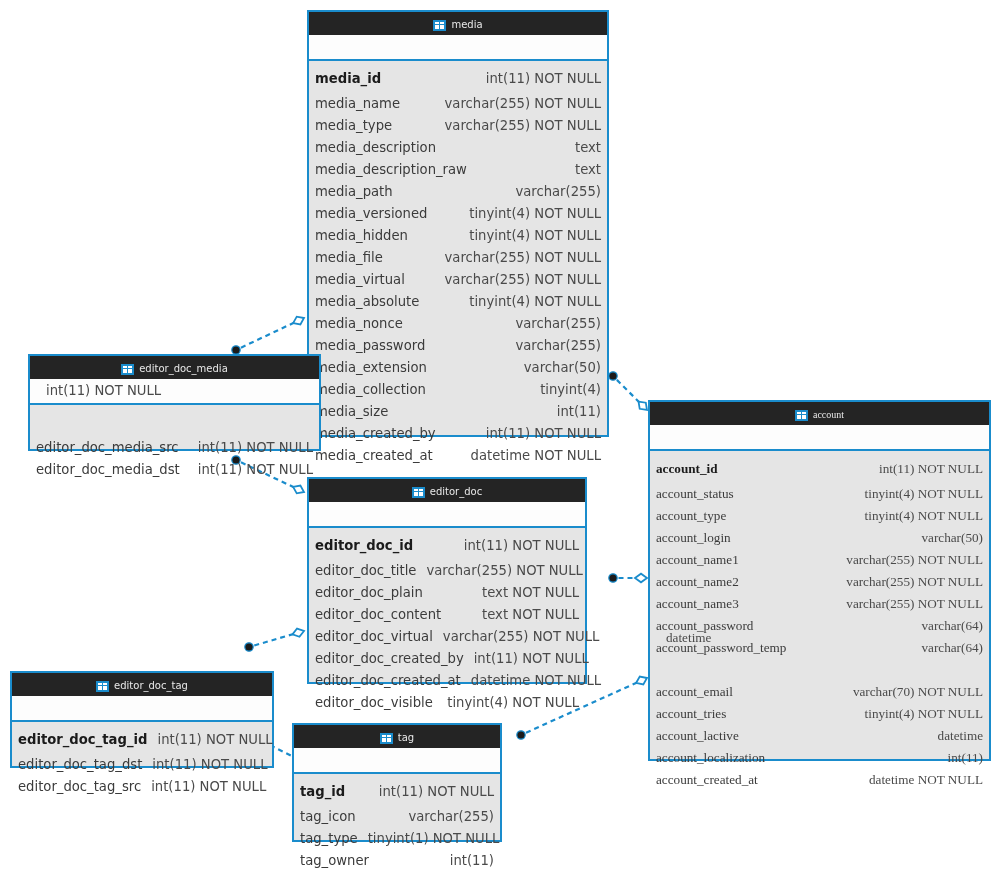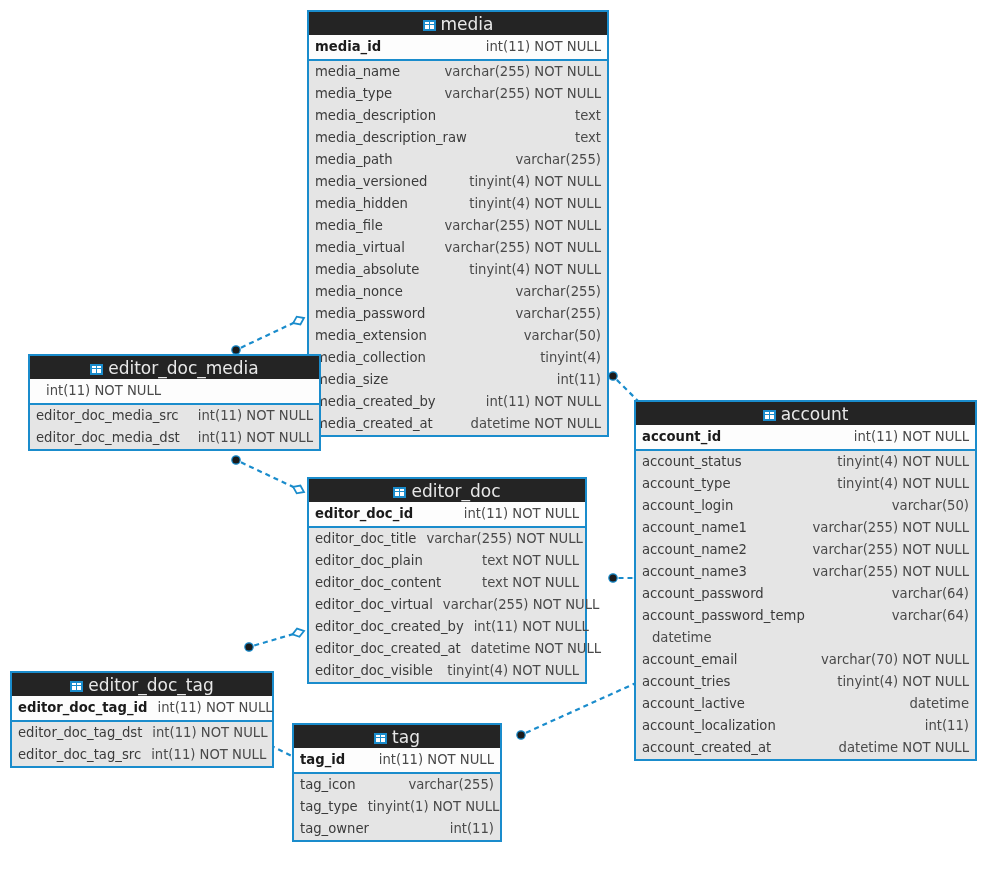--- a/index.html
+++ b/index.html
@@ -33,21 +33,21 @@
   .entity {
     position: absolute;
     box-sizing: border-box;
     border: 2px solid #1a8ccc;
     background: #ffffff;
     box-shadow: 0 0 0 0 rgba(0,0,0,0);
   }
   .entity-header {
     background: #242424;
     color: #e8e8e8;
-    font-size: 17px;
+    font-size: 10px;
     line-height: 23px;
     height: 23px;
     text-align: center;
     white-space: nowrap;
     overflow: hidden;
     position: relative;
   }
   .entity-header .hdr-inner {
     display: inline-flex;
     align-items: center;
@@ -85,21 +85,21 @@
     display: flex;
     justify-content: space-between;
     align-items: baseline;
     font-size: 13.2px;
     line-height: 22px;
     height: 22px;
     padding: 0 6px;
     white-space: nowrap;
     color: #3b3b3b;
   }
-  .col .cname { color: #3b3b3b; }
+  .col .cname { color: #3b3b3b; margin-top: 32px; }
   .col .ctype { color: #4a4a4a; padding-left: 10px; }
   .col.pk { height: 24px; line-height: 24px; }
   .col.pk .cname { font-weight: bold; color: #1b1b1b; }
   .col.pk .ctype { color: #4a4a4a; font-weight: normal; }
 </style>
 </head>
 <body>
 
 <div id="canvas">
   <svg id="edges" viewBox="0 0 1005 879" width="1005" height="879">
@@ -220,21 +220,21 @@
           <div class="col">
             <span class="cname">media_created_by</span>
             <span class="ctype">int(11) NOT NULL</span>
           </div>
           <div class="col">
             <span class="cname">media_created_at</span>
             <span class="ctype">datetime NOT NULL</span>
           </div>
         </div>
       </div>
-      <div class="entity" style="left: 634px; top: 400px; width: 343px;">
+      <div class="entity" style="left: 648px; top: 400px; width: 343px; font-family: Liberation Serif, serif;">
         <div class="entity-header"><span class="hdr-inner">
             <span class="tbl-icon">
               <i class="r1"></i>
               <i class="r2"></i>
               <i class="r3"></i>
               <i class="r4"></i>
             </span>
             <span>account</span>
           </span></div>
         <div class="pk-section">

